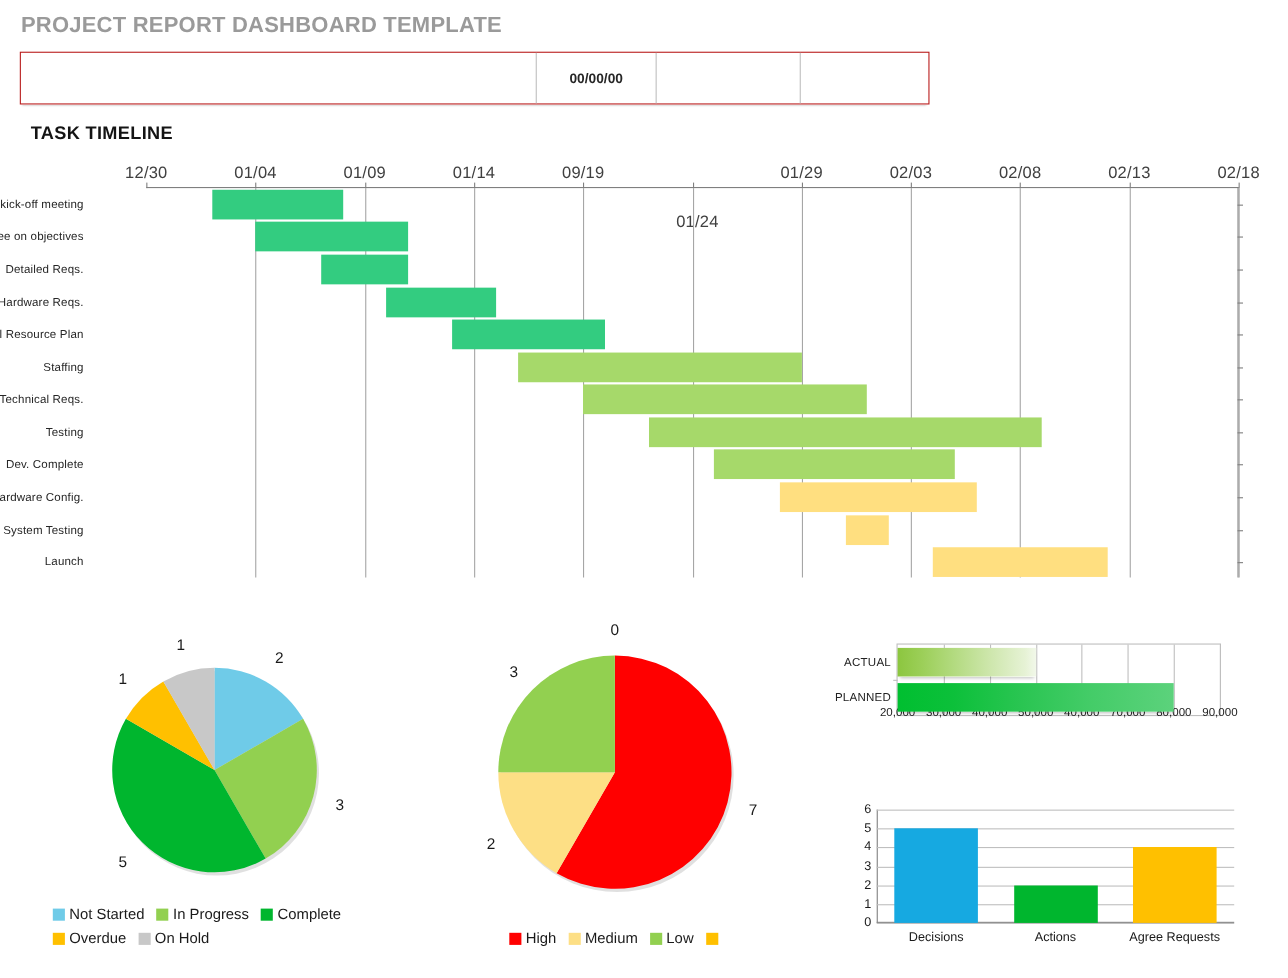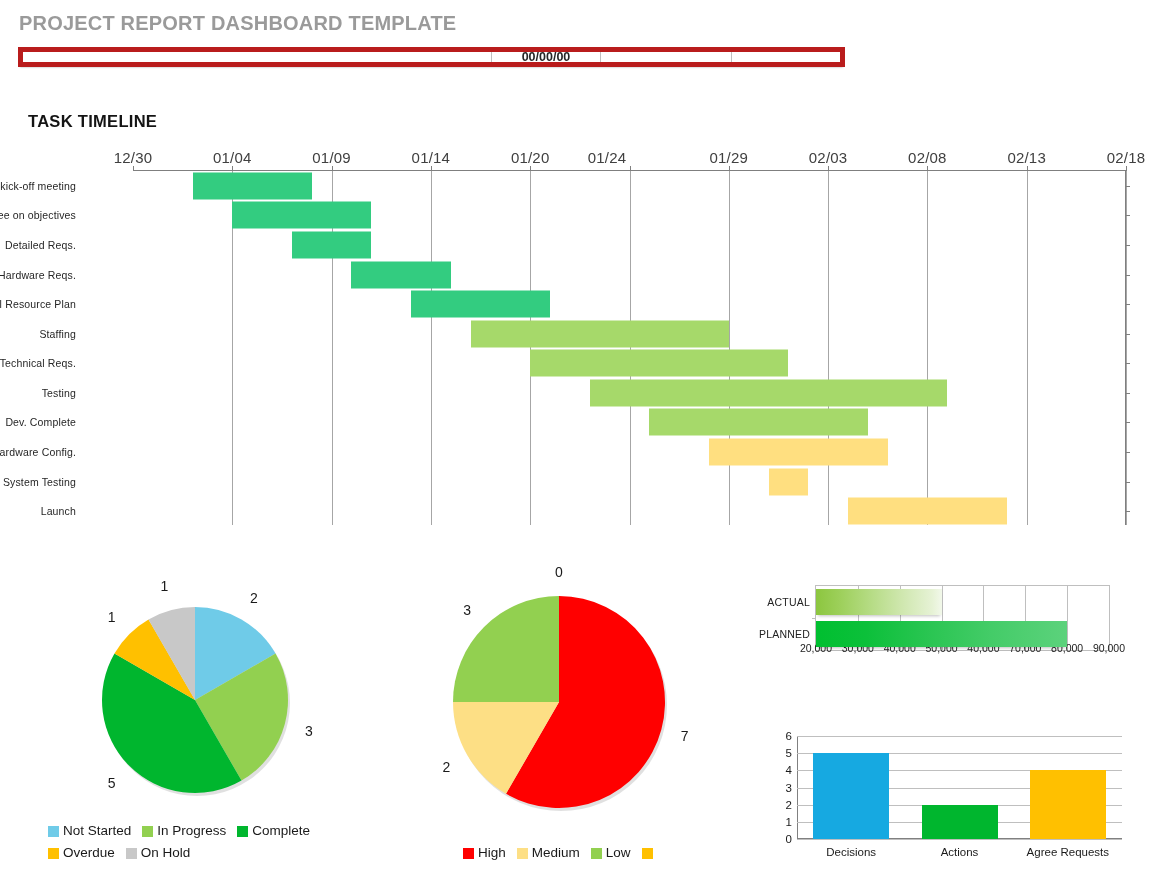--- a/index.html
+++ b/index.html
@@ -22,21 +22,21 @@
   .hdr-labels{display:flex;height:19px;}
   .hdr-labels div{
     font-size:10.5px;color:#2b2b2b;letter-spacing:.2px;
     display:flex;align-items:flex-end;
   }
   .hl-name{width:469px;justify-content:flex-start;padding-left:4px;box-sizing:border-box;}
   .hl-date{width:109px;justify-content:center;}
   .hl-status{width:131px;justify-content:center;}
   .hl-pct{width:118px;justify-content:center;}
 
-  .hdr-values{display:flex;height:20px;border:5px solid #b91c1c;box-sizing:border-box;
+  .hdr-values{display:flex;height:48px;border:1px solid #b91c1c;box-sizing:border-box;
     box-shadow:0 2px 2px -2px rgba(0,0,0,.35);}
   .hdr-values div{
     display:flex;align-items:center;justify-content:center;
     font-size:12.5px;font-weight:bold;box-sizing:border-box;
   }
   .hv-name{width:469px;border-right:1px solid #bfbfbf;}
   .hv-date{width:109px;border-right:1px solid #bfbfbf;}
   .hv-status{width:131px;border-right:1px solid #bfbfbf;}
   .hv-pct{width:117px;}
 
@@ -143,24 +143,24 @@
       <div class="xtick-mark" style="left: 0px;"></div>
       <div class="xtick" style="left: 99.3px;">01/04</div>
       <div class="xtick-mark" style="left: 99.3px;"></div>
       <div class="gl" style="left: 99.3px;"></div>
       <div class="xtick" style="left: 198.6px;">01/09</div>
       <div class="xtick-mark" style="left: 198.6px;"></div>
       <div class="gl" style="left: 198.6px;"></div>
       <div class="xtick" style="left: 297.9px;">01/14</div>
       <div class="xtick-mark" style="left: 297.9px;"></div>
       <div class="gl" style="left: 297.9px;"></div>
-      <div class="xtick" style="left: 397.2px;">01/20</div>
+      <div class="xtick" style="left: 397.2px;">09/19</div>
       <div class="xtick-mark" style="left: 397.2px;"></div>
       <div class="gl" style="left: 397.2px;"></div>
-      <div class="xtick" style="left: 474px;">01/24</div>
+      <div class="xtick" style="left: 501px; margin-top: 44px;">01/24</div>
       <div class="xtick-mark" style="left: 496.5px;"></div>
       <div class="gl" style="left: 496.5px;"></div>
       <div class="xtick" style="left: 595.8px;">01/29</div>
       <div class="xtick-mark" style="left: 595.8px;"></div>
       <div class="gl" style="left: 595.8px;"></div>
       <div class="xtick" style="left: 695.1px;">02/03</div>
       <div class="xtick-mark" style="left: 695.1px;"></div>
       <div class="gl" style="left: 695.1px;"></div>
       <div class="xtick" style="left: 794.4px; text-align: center;">02/08</div>
       <div class="xtick-mark" style="left: 794.4px;"></div>

